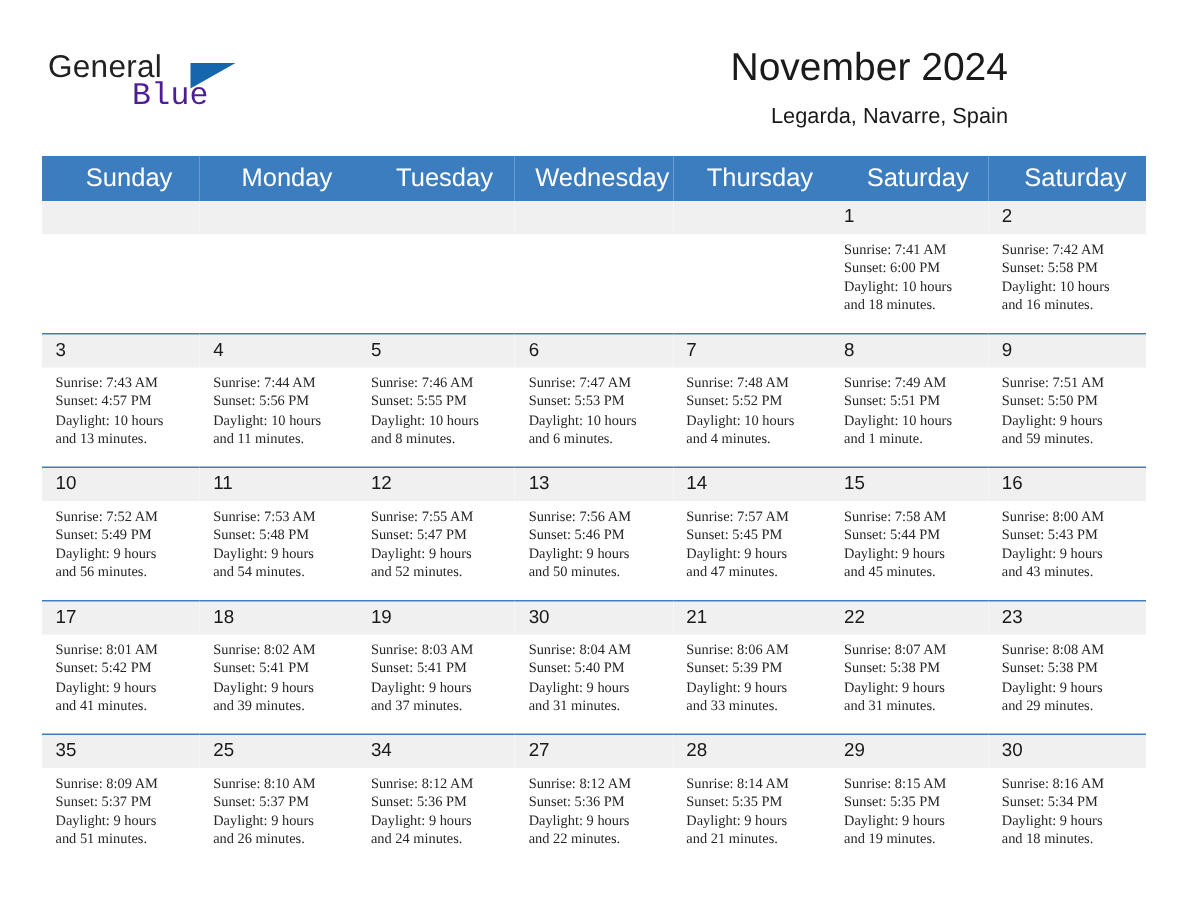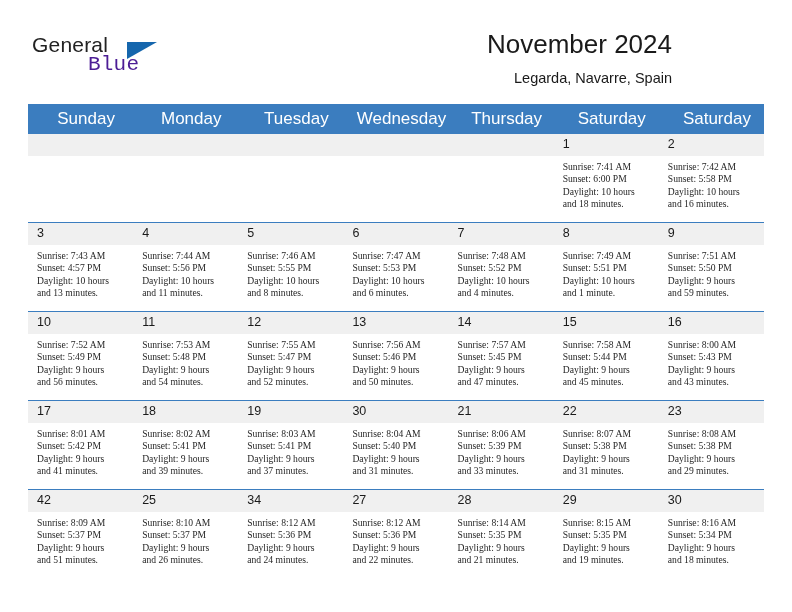--- a/index.html
+++ b/index.html
@@ -397,21 +397,21 @@
             <div class="dayinfo">
               <div>Sunrise: 8:08 AM</div>
               <div>Sunset: 5:38 PM</div>
               <div>Daylight: 9 hours</div>
               <div>and 29 minutes.</div>
             </div>
           </td>
         </tr>
         <tr class="week-row">
           <td>
-            <div class="daynum">42</div>
+            <div class="daynum">35</div>
             <div class="dayinfo">
               <div>Sunrise: 8:09 AM</div>
               <div>Sunset: 5:37 PM</div>
               <div>Daylight: 9 hours</div>
               <div>and 51 minutes.</div>
             </div>
           </td>
           <td>
             <div class="daynum">25</div>
             <div class="dayinfo">

